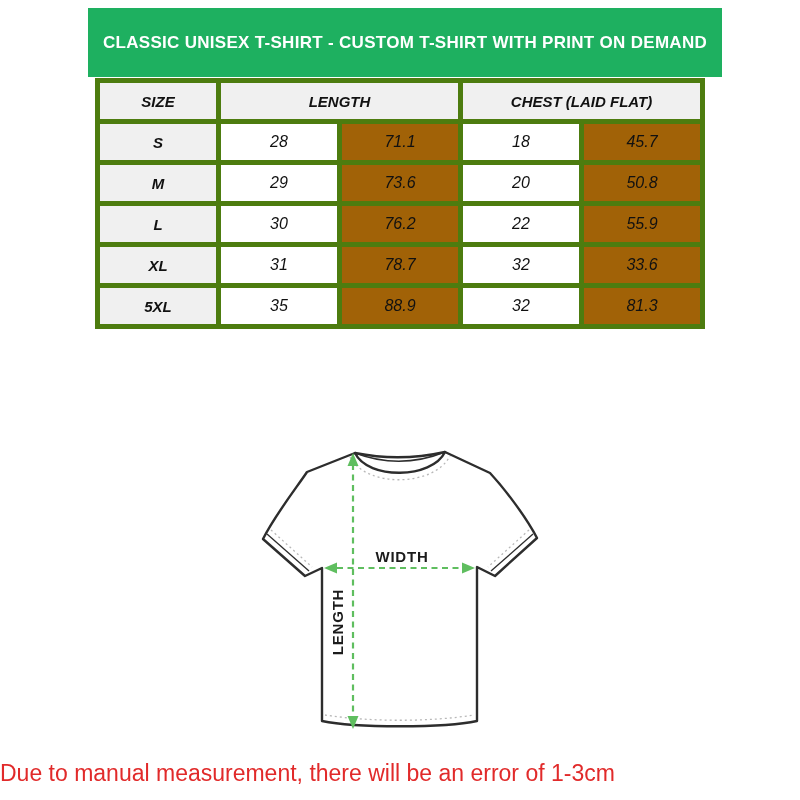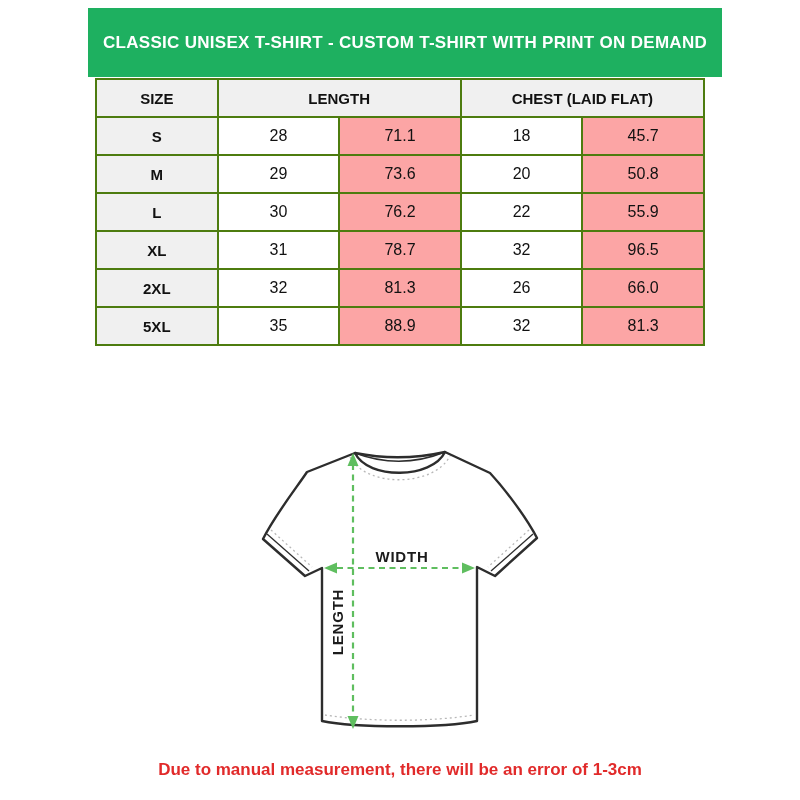--- a/index.html
+++ b/index.html
@@ -14,33 +14,33 @@
     background:#1EB060;color:#ffffff;
     display:flex;align-items:center;justify-content:center;
     font-weight:bold;font-size:17px;letter-spacing:.3px;white-space:nowrap;
   }
   
   table.size-table{
     position:absolute;left:95px;top:78px;width:610px;
     border-collapse:collapse;table-layout:fixed;
   }
   .size-table th,.size-table td{
-    border:2px solid #4d7c0f;height:36px;padding:0;
+    border:5px solid #4d7c0f;height:36px;padding:0;
     text-align:center;vertical-align:middle;
-    font-size:16px;color:#111111;background:#ffffff;
+    font-size:16px;color:#111111;background:#ffffff;font-style:italic;
   }
   .size-table th{font-weight:bold;font-size:15px;background:#f0f0f0;}
-  .size-table td.g{background:#fca5a5;}
+  .size-table td.g{background:#a16207;}
   .size-table td.sz{font-weight:bold;font-size:15px;background:#f0f0f0;}
   
   .diagram{position:absolute;left:240px;top:440px;width:320px;height:320px;}
   
   .note{
     position:absolute;left:0;top:760px;width:800px;
-    text-align:center;font-weight:bold;font-size:17px;color:#E12A2A;
+    text-align:left;font-weight:normal;font-size:23px;color:#E12A2A;
   }
 </style>
 </head>
 <body>
 
 <div class="banner">
   <span>CLASSIC UNISEX T-SHIRT - CUSTOM T-SHIRT WITH PRINT ON DEMAND</span>
 </div>
 
 <table class="size-table">
@@ -69,28 +69,21 @@
     <td>30</td>
     <td class="g">76.2</td>
     <td>22</td>
     <td class="g">55.9</td>
   </tr>
   <tr>
     <td class="sz">XL</td>
     <td>31</td>
     <td class="g">78.7</td>
     <td>32</td>
-    <td class="g">96.5</td>
-  </tr>
-  <tr>
-    <td class="sz">2XL</td>
-    <td>32</td>
-    <td class="g">81.3</td>
-    <td>26</td>
-    <td class="g">66.0</td>
+    <td class="g">33.6</td>
   </tr>
   <tr>
     <td class="sz">5XL</td>
     <td>35</td>
     <td class="g">88.9</td>
     <td>32</td>
     <td class="g">81.3</td>
   </tr>
 </tbody>
   </table>

